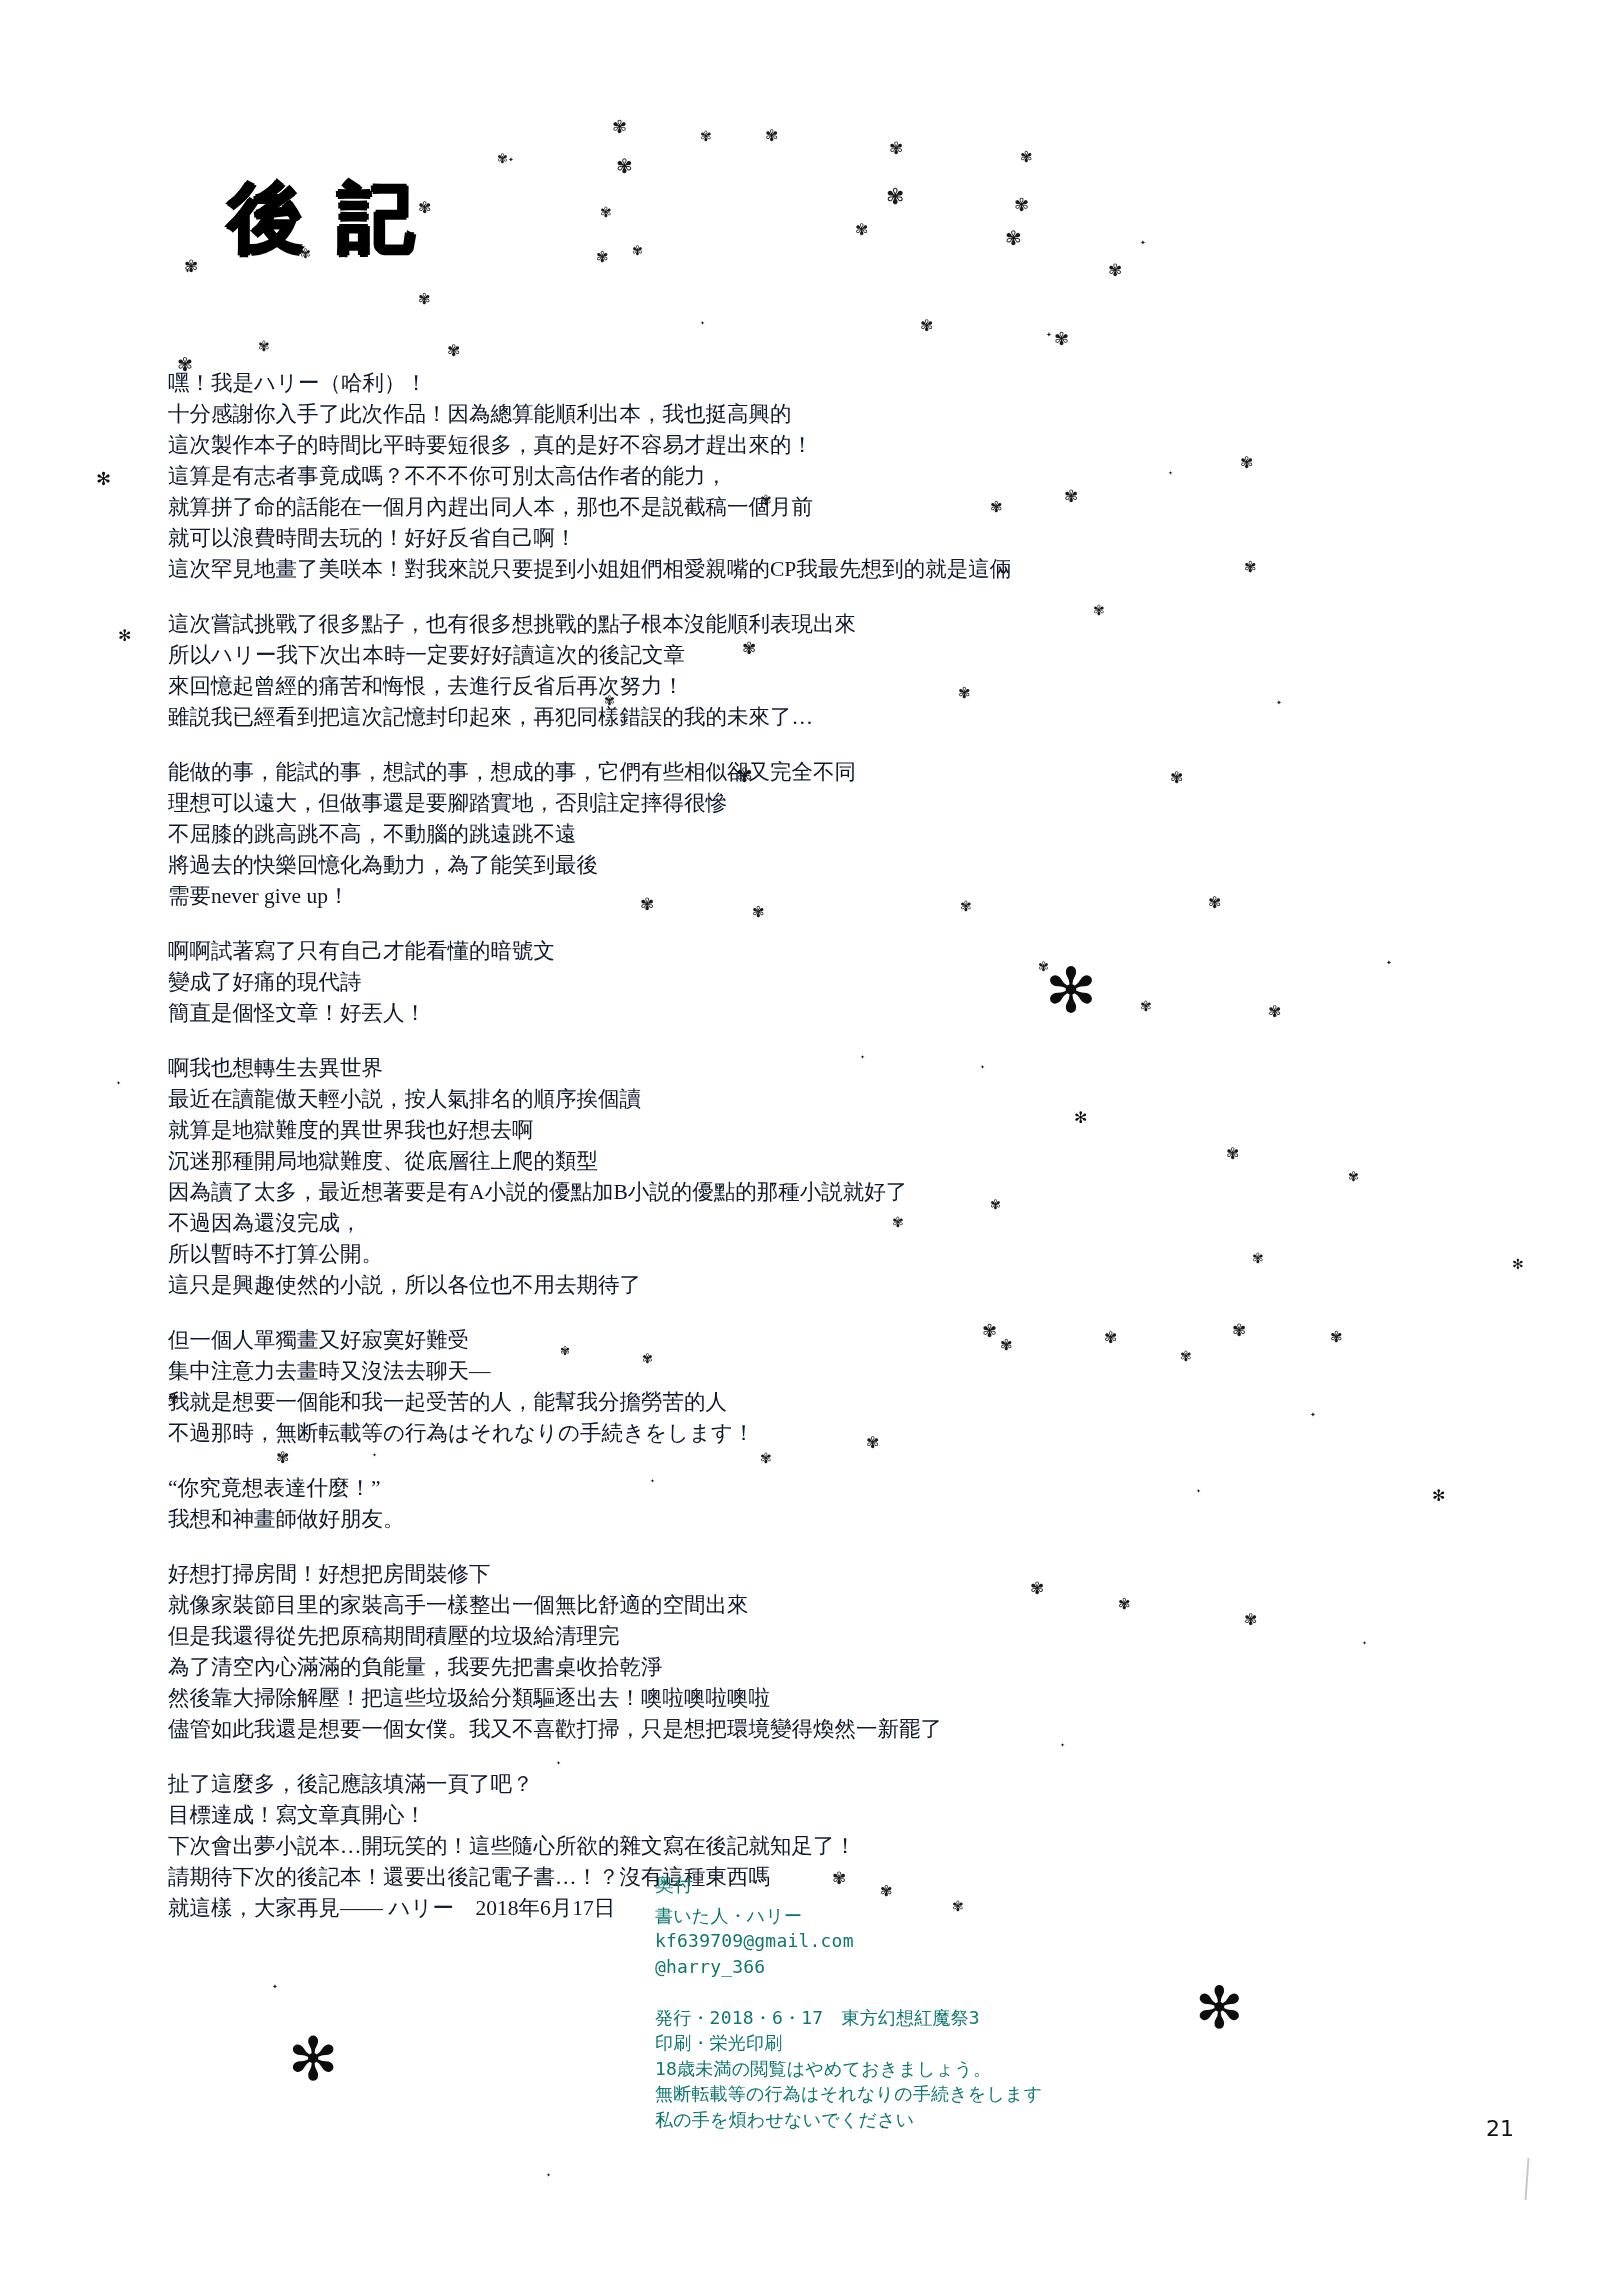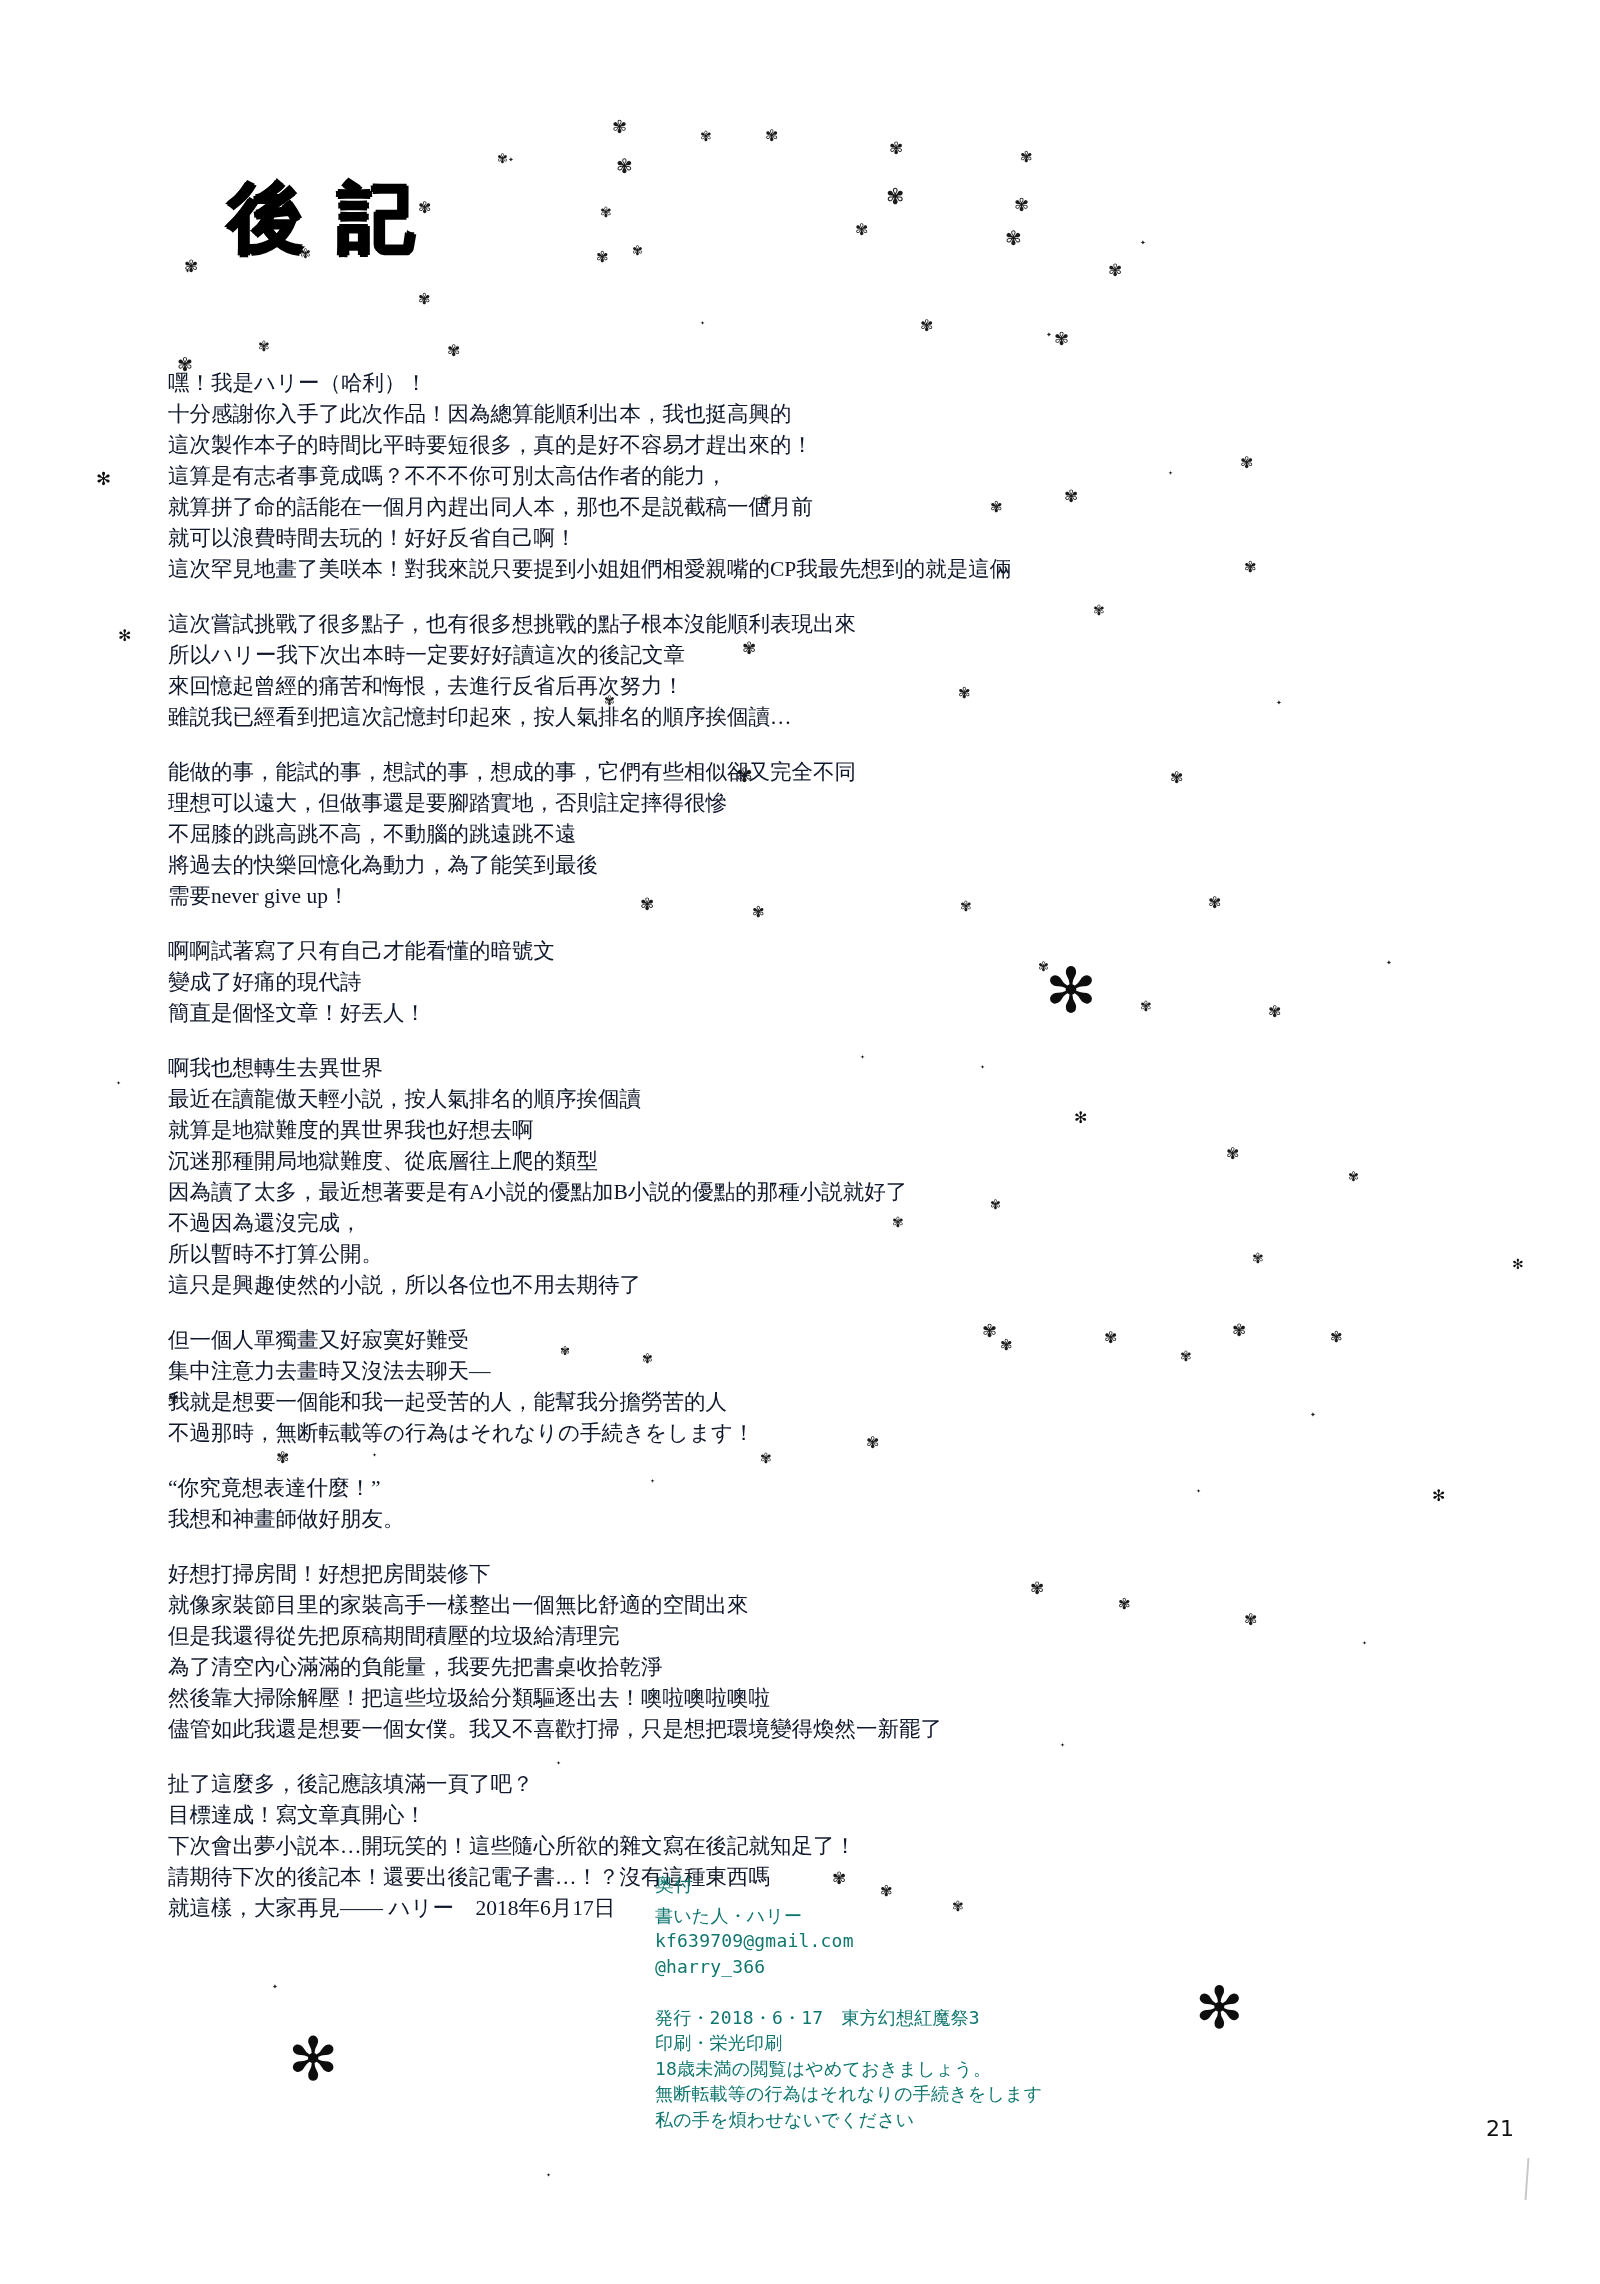--- a/index.html
+++ b/index.html
@@ -232,21 +232,21 @@
         <div class="line">這次製作本子的時間比平時要短很多，真的是好不容易才趕出來的！</div>
         <div class="line">這算是有志者事竟成嗎？不不不你可別太高估作者的能力，</div>
         <div class="line">就算拼了命的話能在一個月內趕出同人本，那也不是説截稿一個月前</div>
         <div class="line">就可以浪費時間去玩的！好好反省自己啊！</div>
         <div class="line">這次罕見地畫了美咲本！對我來説只要提到小姐姐們相愛親嘴的CP我最先想到的就是這倆</div>
       </div>
       <div class="para">
         <div class="line">這次嘗試挑戰了很多點子，也有很多想挑戰的點子根本沒能順利表現出來</div>
         <div class="line">所以ハリー我下次出本時一定要好好讀這次的後記文章</div>
         <div class="line">來回憶起曾經的痛苦和悔恨，去進行反省后再次努力！</div>
-        <div class="line">雖説我已經看到把這次記憶封印起來，按人氣排名的順序挨個讀…</div>
+        <div class="line">雖説我已經看到把這次記憶封印起來，再犯同樣錯誤的我的未來了…</div>
       </div>
       <div class="para">
         <div class="line">能做的事，能試的事，想試的事，想成的事，它們有些相似卻又完全不同</div>
         <div class="line">理想可以遠大，但做事還是要腳踏實地，否則註定摔得很慘</div>
         <div class="line">不屈膝的跳高跳不高，不動腦的跳遠跳不遠</div>
         <div class="line">將過去的快樂回憶化為動力，為了能笑到最後</div>
         <div class="line">需要never give up！</div>
       </div>
       <div class="para">
         <div class="line">啊啊試著寫了只有自己才能看懂的暗號文</div>

